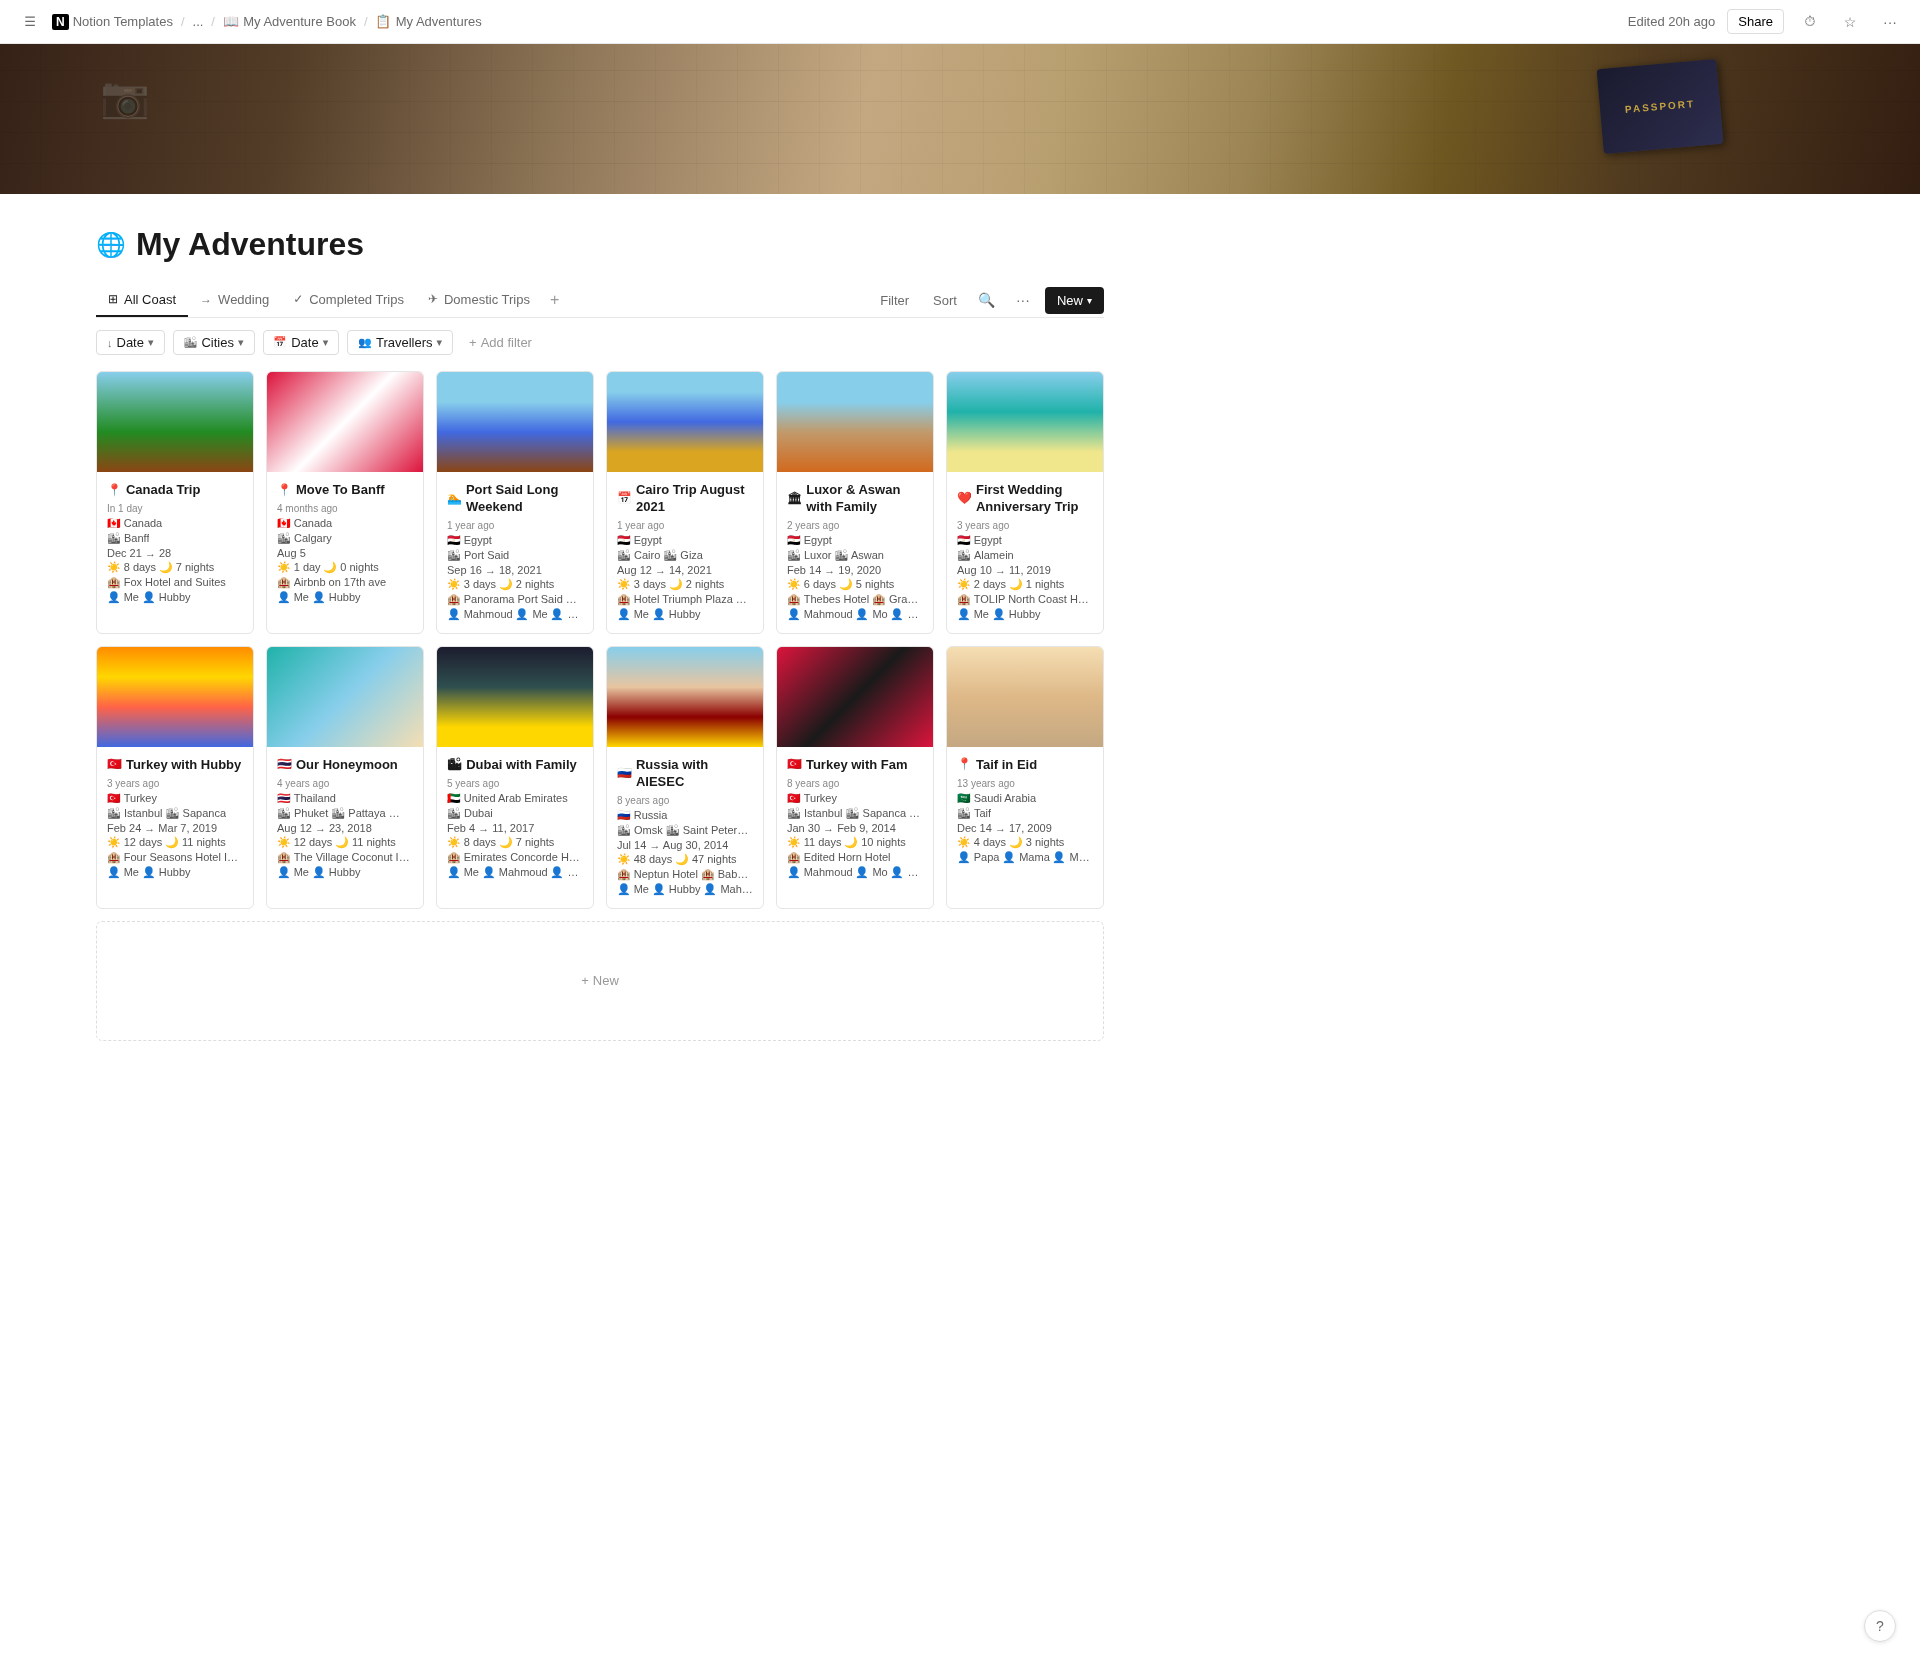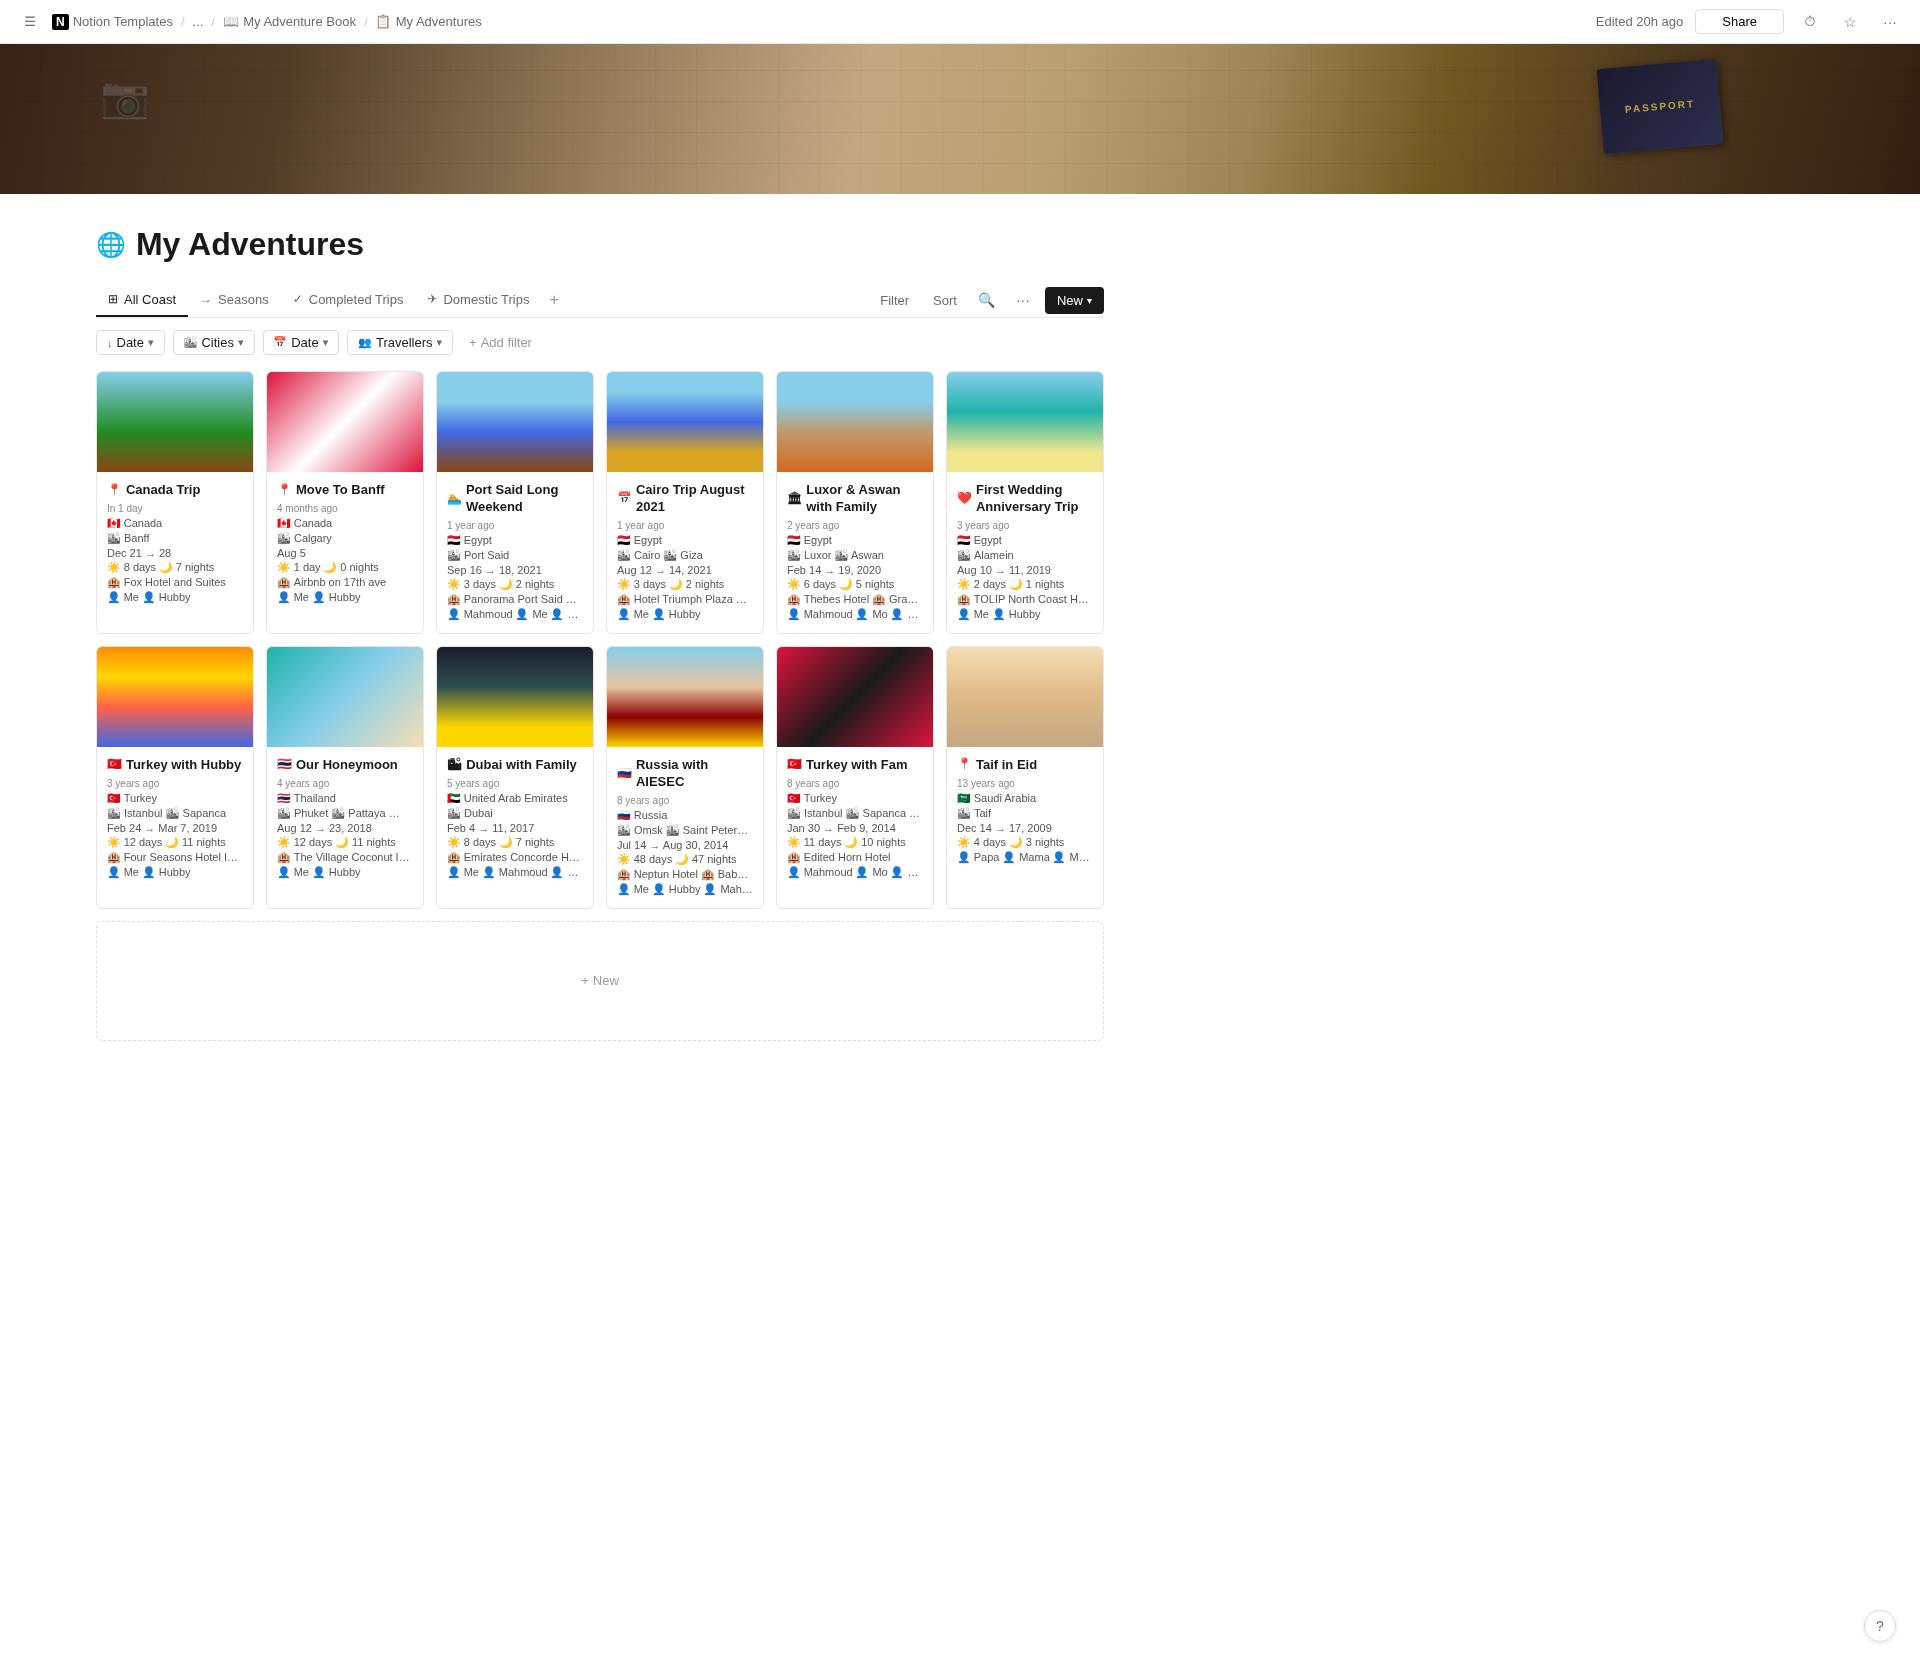--- a/index.html
+++ b/index.html
@@ -5,21 +5,21 @@
     * { box-sizing: border-box; margin: 0; padding: 0; }
     body { font-family: -apple-system, BlinkMacSystemFont, 'Segoe UI', sans-serif; background: #fff; color: #1a1a1a; font-size: 14px; }
 
     
     .top-nav { display: flex; align-items: center; justify-content: space-between; height: 44px; padding: 0 16px; border-bottom: 1px solid #e8e8e8; background: #fff; }
     .top-nav-left { display: flex; align-items: center; gap: 8px; font-size: 13px; color: #6b6b6b; }
     .top-nav-left .sep { color: #ccc; }
     .top-nav-left .breadcrumb-item { display: flex; align-items: center; gap: 4px; cursor: pointer; }
     .top-nav-right { display: flex; align-items: center; gap: 12px; font-size: 13px; color: #6b6b6b; }
     .top-nav-right .btn-icon { width: 28px; height: 28px; border-radius: 4px; display: flex; align-items: center; justify-content: center; cursor: pointer; border: none; background: transparent; font-size: 14px; color: #6b6b6b; }
-    .top-nav-right .share-btn { border: 1px solid #ddd; border-radius: 4px; padding: 4px 26px; cursor: pointer; background: #fff; font-size: 13px; }
+    .top-nav-right .share-btn { border: 1px solid #ddd; border-radius: 4px; padding: 4px 10px; cursor: pointer; background: #fff; font-size: 13px; }
     .hamburger { width: 28px; height: 28px; display: flex; align-items: center; justify-content: center; cursor: pointer; border-radius: 4px; }
 
     
     .hero-banner { width: 100%; height: 150px; background: linear-gradient(135deg, #8B7355 0%, #A0856C 20%, #C4A882 40%, #B8956A 60%, #8B6914 80%, #6B5420 100%); position: relative; overflow: hidden; }
     .hero-banner-overlay { position: absolute; inset: 0; display: flex; align-items: center; justify-content: center; }
 
     
     .page-content { padding: 32px 96px 64px; max-width: 1200px; }
     
     
@@ -134,21 +134,21 @@
   </div>
 
   <div class="tabs-row">
     <div class="tabs-left">
       <div class="tab active">
         <span class="tab-icon">⊞</span>
         <span>All Coast</span>
       </div>
       <div class="tab">
         <span class="tab-icon">→</span>
-        <span>Seasons</span>
+        <span>Wedding</span>
       </div>
       <div class="tab">
         <span class="tab-icon">✓</span>
         <span>Completed Trips</span>
       </div>
       <div class="tab">
         <span class="tab-icon">✈</span>
         <span>Domestic Trips</span>
       </div>
       <div class="tab-add">+</div>

